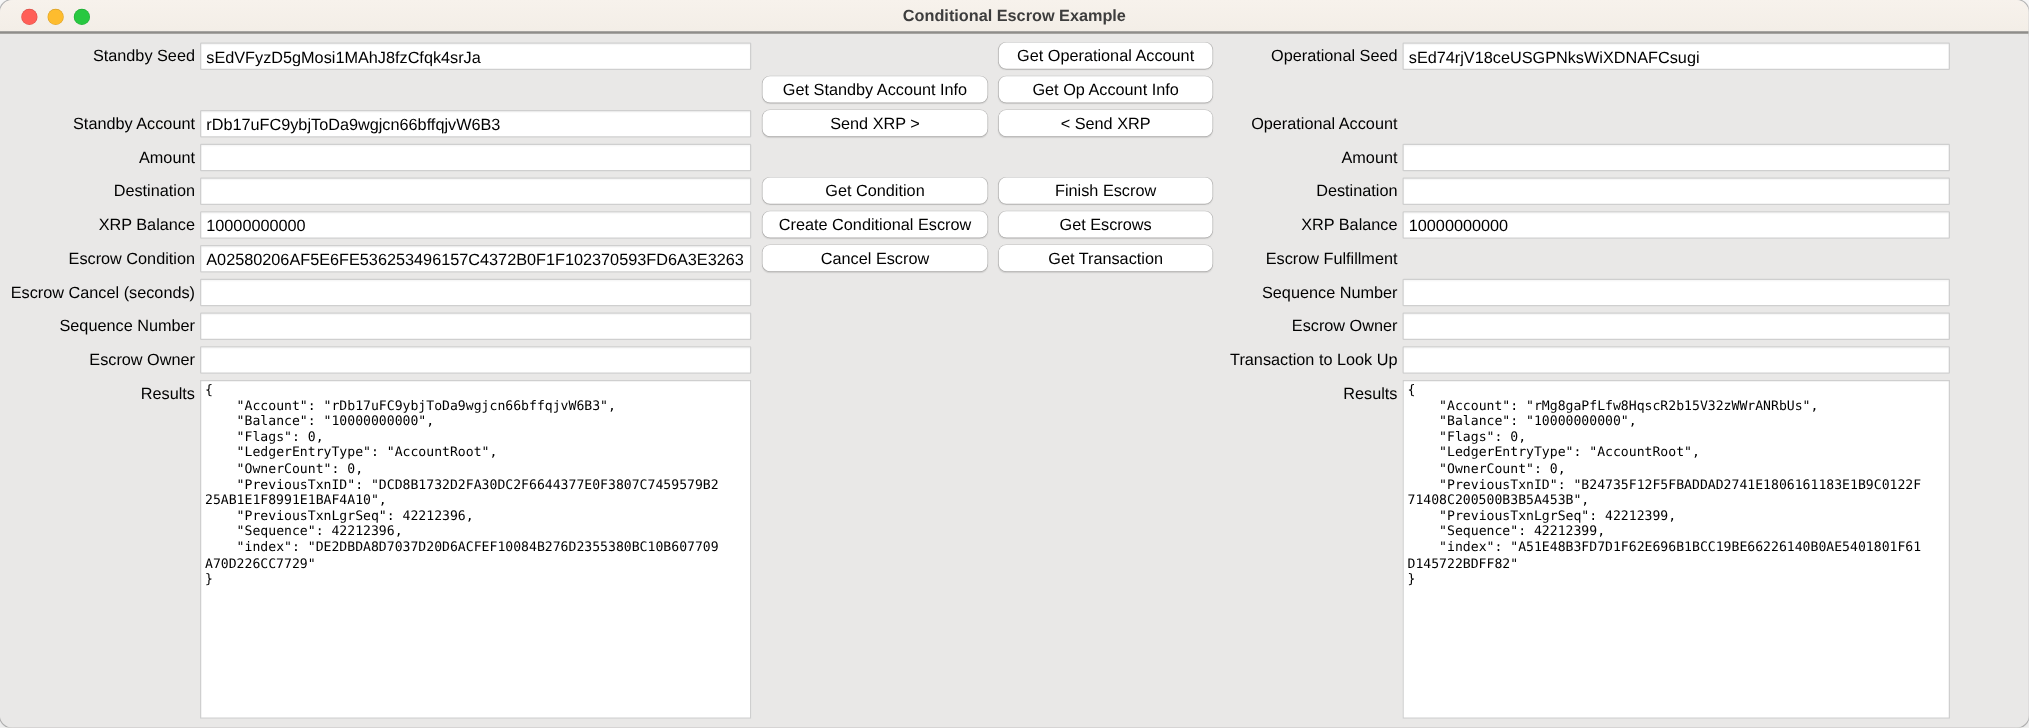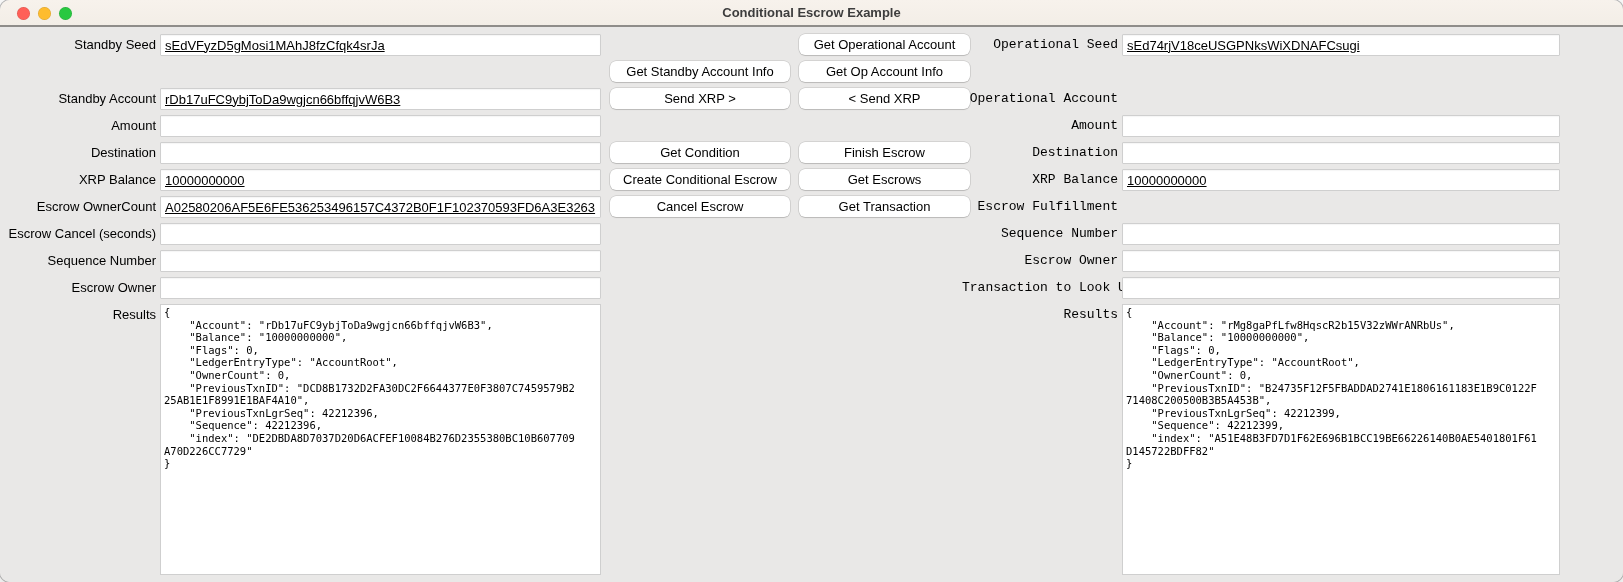--- a/index.html
+++ b/index.html
@@ -42,21 +42,20 @@
   .fld {
     position:absolute; height:22px;
     background:#fff;
     border:1px solid #cfcfcf;
     border-radius:1px;
     font-family:"Liberation Sans", sans-serif;
     font-size:13px; color:#000;
     padding:0 4px;
     outline:none;
     box-shadow: inset 0 1px 1px rgba(0,0,0,0.04);
-    text-decoration: underline;
   }
 
   .btn {
     position:absolute; height:21px;
     background:#fff;
     border:none;
     border-radius:6px;
     font-family:"Liberation Sans", sans-serif;
     font-size:13px; color:#000;
     box-shadow: 0 0 0 0.5px rgba(0,0,0,0.18), 0 1px 1px rgba(0,0,0,0.12);
@@ -74,21 +73,21 @@
     white-space:pre-wrap;
     word-break:break-all;
     overflow:hidden;
   }
 
   
   .l-lbl  { left:4px;   width:152px; }
   .l-fld  { left:160px; width:441px; }
   .bA     { left:610px; width:180px; }
   .bB     { left:799px; width:171px; }
-  .r-lbl  { left:962px;  width:156px;font-family:Liberation Mono, monospace; }
+  .r-lbl  { left:962px;  width:156px; }
   .r-fld  { left:1122px; width:438px; }
 </style>
 </head>
 <body>
 
 <div class="window">
 
   <div class="titlebar">
     <div class="traffic">
       <div class="dot dot-red"></div>
@@ -108,21 +107,21 @@
 
     <div class="lbl l-lbl" style="top:86px">Amount</div>
     <input class="fld l-fld" style="top: 86px;" value="">
 
     <div class="lbl l-lbl" style="top:113px">Destination</div>
     <input class="fld l-fld" style="top: 113px;" value="">
 
     <div class="lbl l-lbl" style="top:140px">XRP Balance</div>
     <input class="fld l-fld" style="top: 140px;" value="10000000000">
 
-    <div class="lbl l-lbl" style="top:167px">Escrow OwnerCount</div>
+    <div class="lbl l-lbl" style="top:167px">Escrow Condition</div>
     <input class="fld l-fld" style="top: 167px;" value="A02580206AF5E6FE536253496157C4372B0F1F102370593FD6A3E3263">
 
     <div class="lbl l-lbl" style="top:194px">Escrow Cancel (seconds)</div>
     <input class="fld l-fld" style="top: 194px;" value="">
 
     <div class="lbl l-lbl" style="top:221px">Sequence Number</div>
     <input class="fld l-fld" style="top: 221px;" value="">
 
     <div class="lbl l-lbl" style="top:248px">Escrow Owner</div>
     <input class="fld l-fld" style="top: 248px;" value="">

